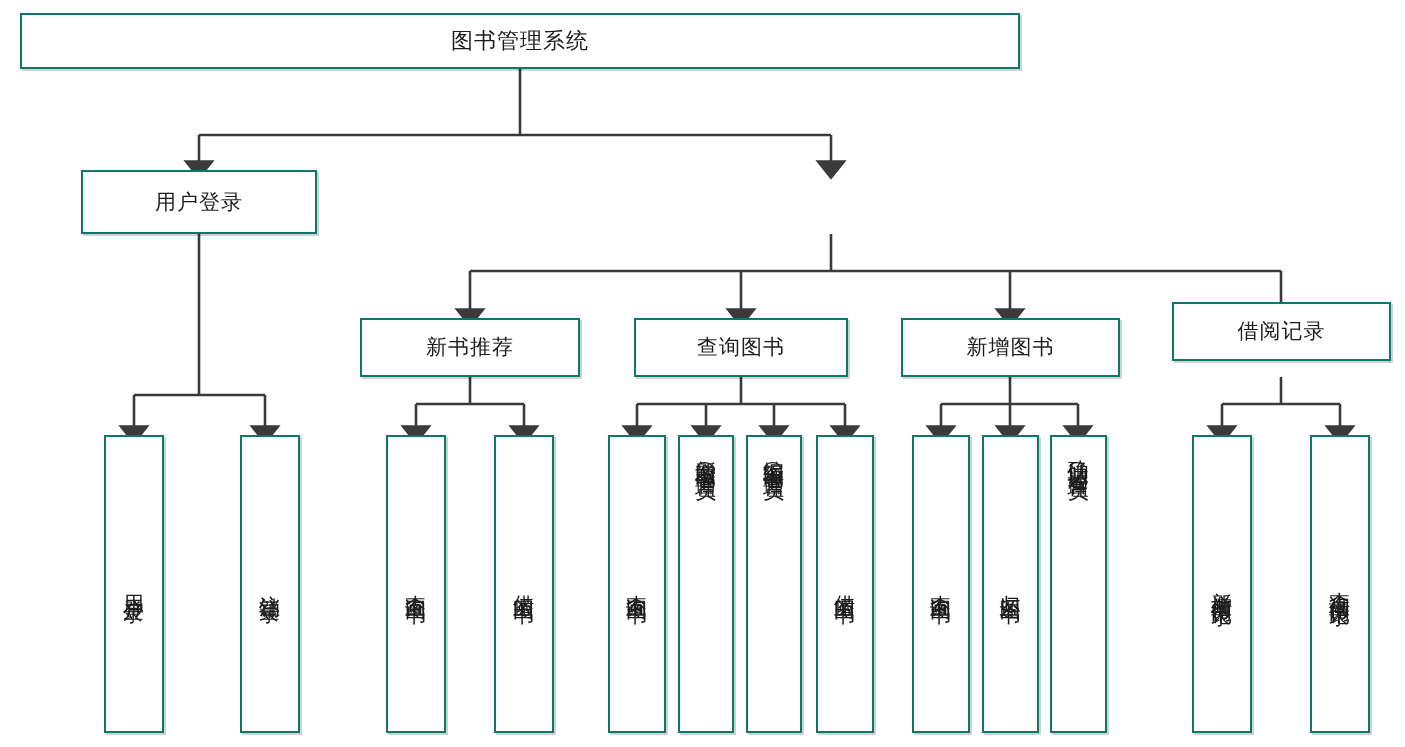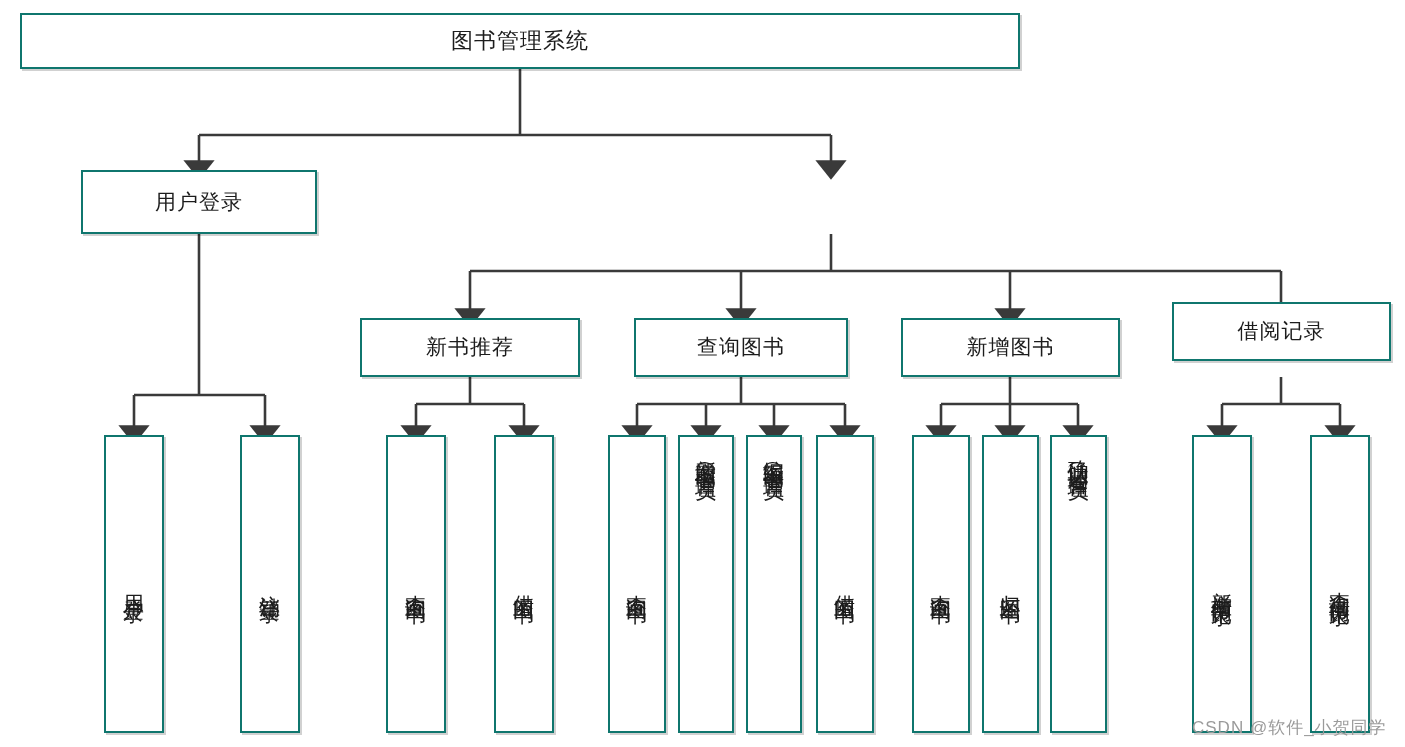--- a/index.html
+++ b/index.html
@@ -196,15 +196,14 @@
   </div>
 
   <div class="node leaf centered" style="left:1192px; top:435px; width:60px; height:298px;">
     <span class="label">新增借阅记录</span>
   </div>
 
   <div class="node leaf centered" style="left:1310px; top:435px; width:60px; height:298px;">
     <span class="label">查询借阅记录</span>
   </div>
 
-  <div class="watermark" style="left:1192px; top:716px;">CSDN @软件_小贺同学</div>
 
 </div>
 
 </body></html>

